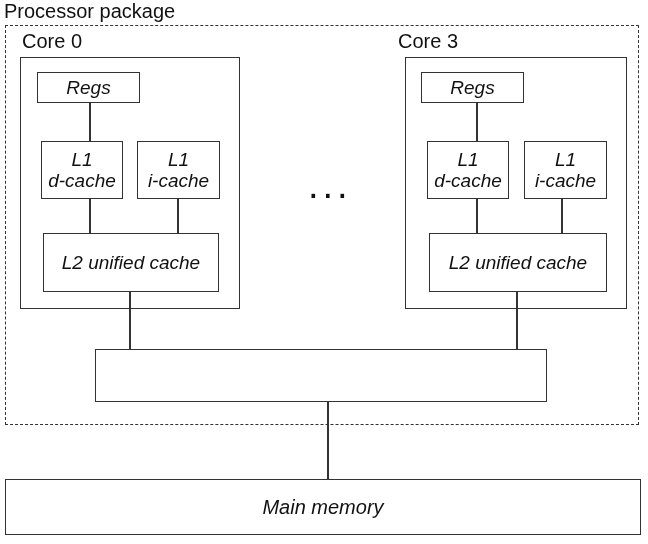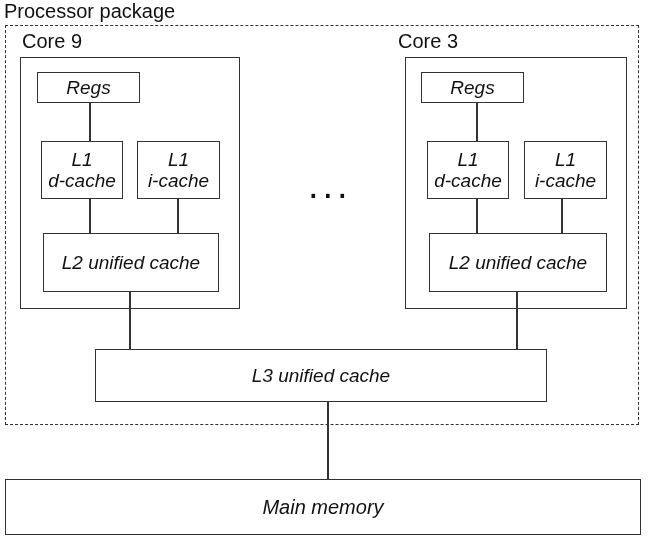--- a/index.html
+++ b/index.html
@@ -82,21 +82,21 @@
   <div class="vline" style="left:89px;top:102px;height:40px;"></div>
   <div class="vline" style="left:89px;top:198px;height:36px;"></div>
   <div class="vline" style="left:177px;top:198px;height:36px;"></div>
   <div class="vline" style="left:129px;top:291px;height:59px;"></div>
   <div class="vline" style="left:476px;top:102px;height:40px;"></div>
   <div class="vline" style="left:476px;top:198px;height:36px;"></div>
   <div class="vline" style="left:561px;top:198px;height:36px;"></div>
   <div class="vline" style="left:516px;top:291px;height:59px;"></div>
   <div class="vline" style="left:327px;top:401px;height:79px;"></div>
 
-  <div class="lbl core-lbl" style="left:22px;top:31px;">Core 9</div>
+  <div class="lbl core-lbl" style="left:22px;top:31px;">Core 0</div>
   <div class="container-box" style="left:20px;top:57px;width:220px;height:252px;"></div>
   <div class="box" style="left:37px;top:72px;width:103px;height:31px;">
     <span>Regs</span>
   </div>
   <div class="box" style="left:41px;top:141px;width:82px;height:58px;">
     <span>L1</span>
     <span>d-cache</span>
   </div>
   <div class="box" style="left:137px;top:141px;width:83px;height:58px;">
     <span>L1</span>
@@ -119,20 +119,19 @@
   </div>
   <div class="box" style="left:524px;top:141px;width:83px;height:58px;">
     <span>L1</span>
     <span>i-cache</span>
   </div>
   <div class="box" style="left:429px;top:233px;width:178px;height:59px;">
     <span>L2 unified cache</span>
   </div>
 
   <div class="box" style="left:95px;top:349px;width:452px;height:53px;">
-    <span>L3 unified cache</span>
   </div>
 
   <div class="box mainmem" style="left:5px;top:479px;width:636px;height:56px;">
     <span>Main memory</span>
   </div>
 
 </div>
 
 </body></html>

